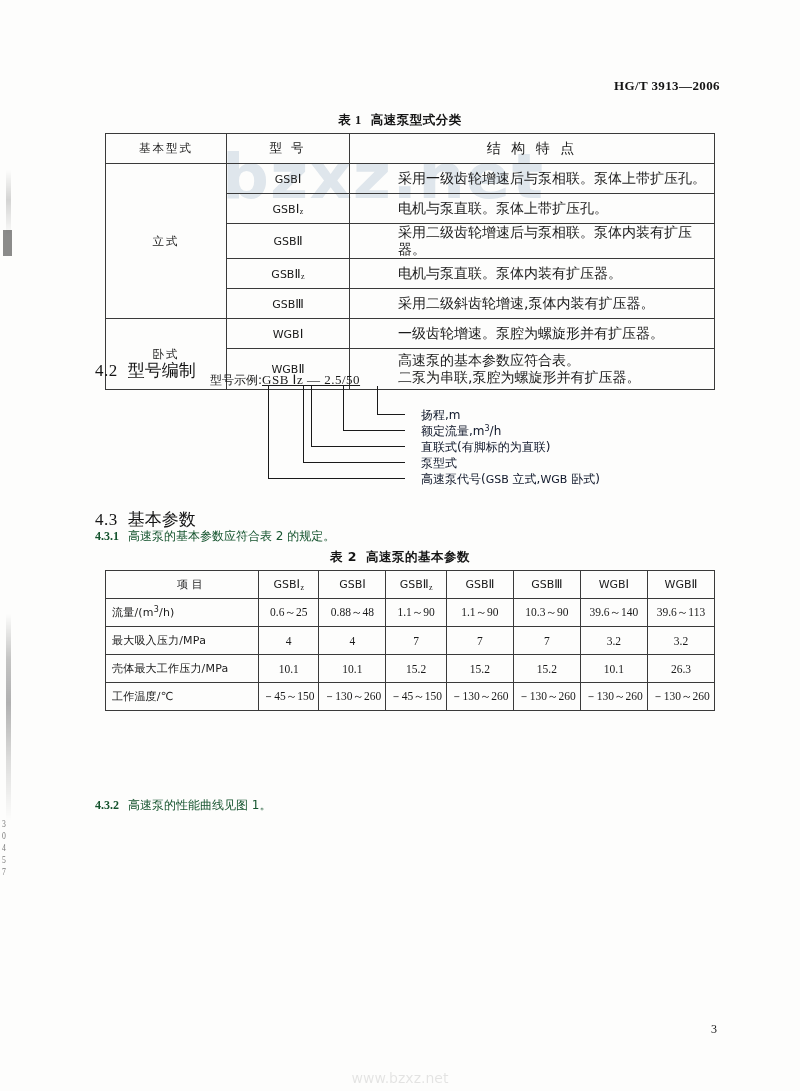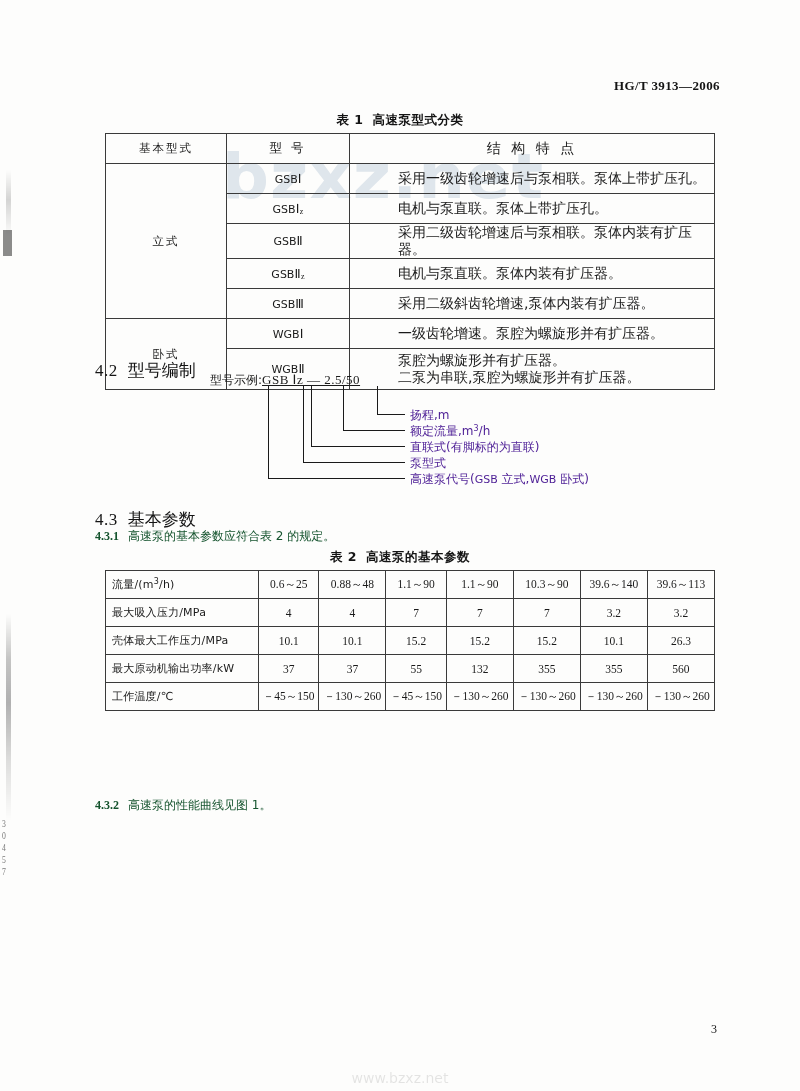--- a/index.html
+++ b/index.html
@@ -185,25 +185,25 @@
   }
   #model-diagram .mc-example .lat {
     font-family: "Liberation Serif", serif;
     font-size: 13px;
     letter-spacing: 0.5px;
     text-decoration: underline;
   }
   #model-diagram svg { position: absolute; left: 0; top: 0; overflow: visible; }
   #model-diagram .mc-label {
     position: absolute;
-    left: 305px;
+    left: 316px;
     font-family: "DejaVu Sans", sans-serif;
     font-size: 12px;
     white-space: nowrap;
-    color: #4c1d95;
+    color: #0f172a;
   }
 
   
   .page-num {
     position: absolute;
     right: 83px;
     top: 1022px;
     font-family: "Liberation Serif", serif;
     font-size: 12px;
     color: #141414;
@@ -230,21 +230,21 @@
   <div class="scan-mark" style="top:818px;">3</div>
   <div class="scan-mark" style="top:830px;">0</div>
   <div class="scan-mark" style="top:842px;">4</div>
   <div class="scan-mark" style="top:854px;">5</div>
   <div class="scan-mark" style="top:866px;">7</div>
 
   <div class="doc-header">HG/T 3913—2006</div>
 
   <div class="watermark">bzxz.net</div>
 
-  <div class="tbl-caption" style="top:112px;">
+  <div class="tbl-caption" style="top:112px;font-family:Liberation Serif, serif;">
     <span class="cap-num">表 1</span><span>高速泵型式分类</span>
   </div>
 
   <table id="table-1" class="doc-tbl">
     <tbody>
       <tr>
         <td class="c-type hdr outer-top">基本型式</td>
         <td class="c-model hdr outer-top">型 号</td>
         <td class="c-feat hdr outer-top" style="text-align:center;padding-left:0;">结 构 特 点</td>
       </tr>
@@ -272,21 +272,21 @@
       </tr>
 
       <tr>
         <td class="c-type" rowspan="2">卧式</td>
         <td class="c-model"><span class="roman">WGB</span>Ⅰ</td>
         <td class="c-feat">一级齿轮增速。泵腔为螺旋形并有扩压器。</td>
       </tr>
       <tr>
         <td class="c-model two-line outer-bot"><span class="roman">WGB</span>Ⅱ</td>
         <td class="c-feat two-line outer-bot">
-          <div>泵腔为螺旋形并有扩压器。</div>
+          <div>高速泵的基本参数应符合表。</div>
           <div>二泵为串联,泵腔为螺旋形并有扩压器。</div>
         </td>
       </tr>
     </tbody>
   </table>
 
   <div class="sec" style="left:95px; top:359px;">
     <span class="num">4.2</span><span>型号编制</span>
   </div>
 
@@ -325,20 +325,30 @@
   <div class="sec-body" style="left:95px; top:528px;">
     <span class="num">4.3.1</span><span class="bodytxt">高速泵的基本参数应符合表 2 的规定。</span>
   </div>
 
   <div class="tbl-caption" style="top:549px;">
     <span class="cap-num">表 2</span><span>高速泵的基本参数</span>
   </div>
 
   <table id="table-2" class="doc-tbl">
     <tbody>
+      <tr>
+        <td class="row-label hdr-item outer-top" style="text-align:center;">项 目</td>
+        <td class="hdr-model outer-top"><span class="roman">GSB</span>Ⅰ<span class="sup-z">z</span></td>
+        <td class="hdr-model outer-top"><span class="roman">GSB</span>Ⅰ</td>
+        <td class="hdr-model outer-top"><span class="roman">GSB</span>Ⅱ<span class="sup-z">z</span></td>
+        <td class="hdr-model outer-top"><span class="roman">GSB</span>Ⅱ</td>
+        <td class="hdr-model outer-top"><span class="roman">GSB</span>Ⅲ</td>
+        <td class="hdr-model outer-top"><span class="roman">WGB</span>Ⅰ</td>
+        <td class="hdr-model outer-top"><span class="roman">WGB</span>Ⅱ</td>
+      </tr>
 
       <tr>
         <td class="row-label">流量/(m<span class="sup-3">3</span>/h)</td>
         <td>0.6～25</td>
         <td>0.88～48</td>
         <td>1.1～90</td>
         <td>1.1～90</td>
         <td>10.3～90</td>
         <td>39.6～140</td>
         <td>39.6～113</td>
@@ -361,30 +371,20 @@
         <td class="row-label">壳体最大工作压力/MPa</td>
         <td>10.1</td>
         <td>10.1</td>
         <td>15.2</td>
         <td>15.2</td>
         <td>15.2</td>
         <td>10.1</td>
         <td>26.3</td>
       </tr>
 
-      <tr>
-        <td class="row-label">最大原动机输出功率/kW</td>
-        <td>37</td>
-        <td>37</td>
-        <td>55</td>
-        <td>132</td>
-        <td>355</td>
-        <td>355</td>
-        <td>560</td>
-      </tr>
 
       <tr>
         <td class="row-label outer-bot">工作温度/℃</td>
         <td class="outer-bot">－45～150</td>
         <td class="outer-bot">－130～260</td>
         <td class="outer-bot">－45～150</td>
         <td class="outer-bot">－130～260</td>
         <td class="outer-bot">－130～260</td>
         <td class="outer-bot">－130～260</td>
         <td class="outer-bot">－130～260</td>

